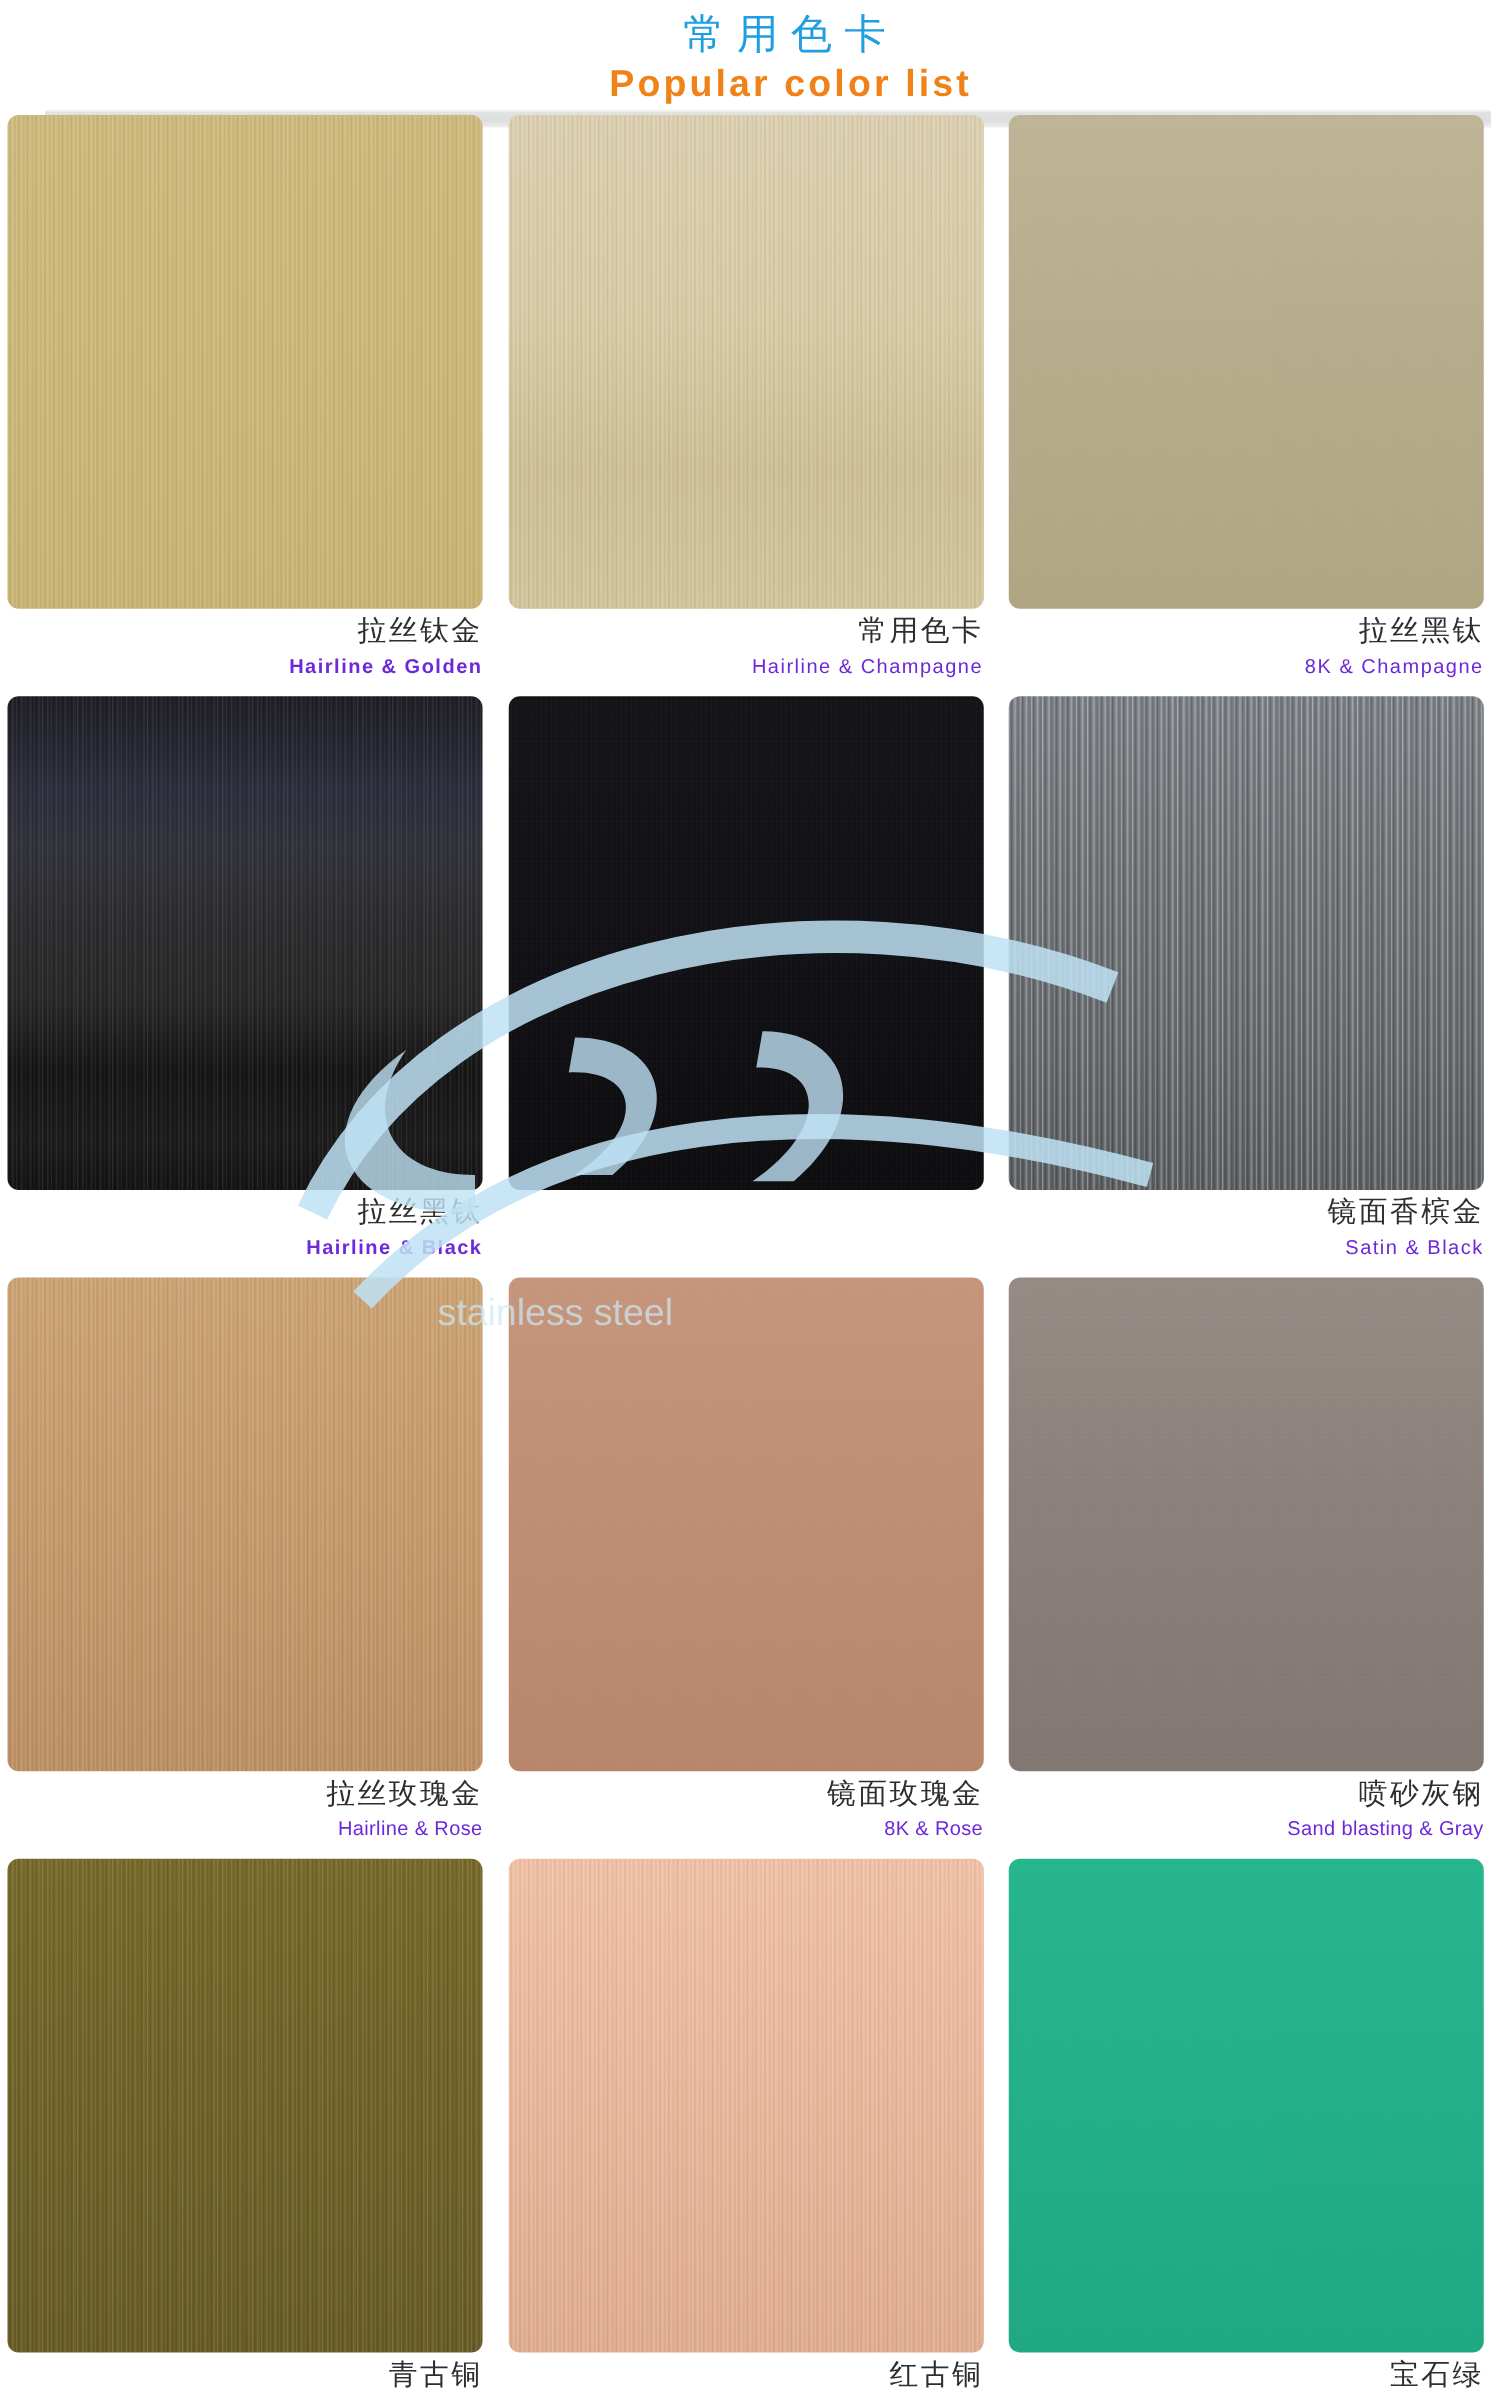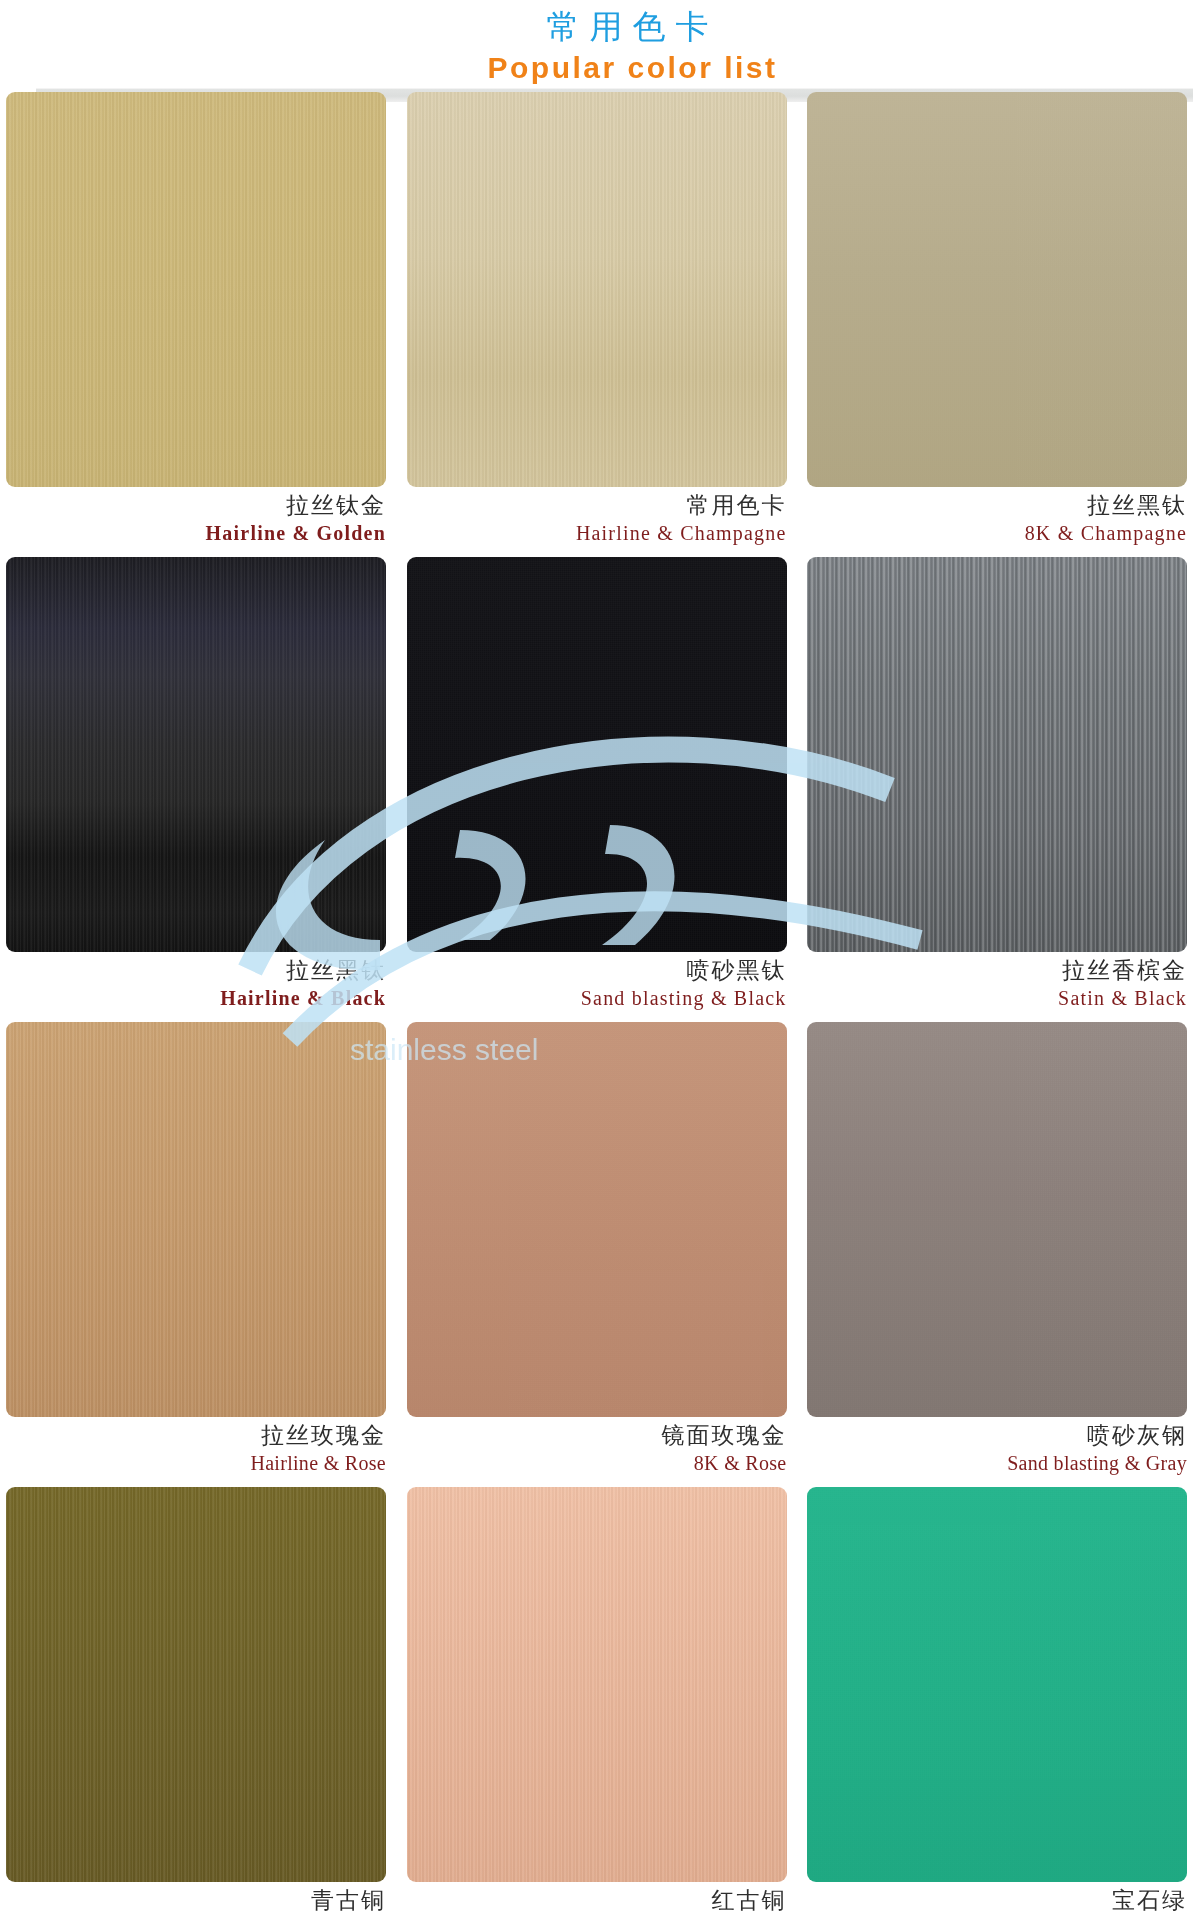--- a/index.html
+++ b/index.html
@@ -102,23 +102,23 @@
     padding-top: 4px;
   }
   .cap-cn {
     font-family: "DejaVu Serif", "Liberation Serif", serif;
     font-size: 23px;
     color: #2e2e2e;
     letter-spacing: 2px;
     line-height: 28px;
   }
   .cap-en {
-    font-family: Liberation Serif, serif;
-    font-size: 20px;
-    color: #7f1d1d;
+    font-family: Liberation Sans, sans-serif;
+    font-size: 16px;
+    color: #6d28d9;
     line-height: 29px;
     letter-spacing: 0.3px;
   }
   .cap-en.bold { font-weight: bold; letter-spacing: 0.6px; }
   .cap-en.spaced { letter-spacing: 1.2px; }
 
   
   .hairline-v {
     background-image:
       repeating-linear-gradient(to right,
@@ -219,32 +219,28 @@
       <div class="caption">
         <div class="cap-cn">拉丝黑钛</div>
         <div class="cap-en bold spaced">Hairline &amp; Black</div>
       </div>
     </div>
 
     <div class="cell">
       <div class="swatch" style="background:linear-gradient(to bottom,#141418 0%,#111115 50%,#0d0d10 100%)">
         <div class="tex speckle" style="opacity:.6"></div>
       </div>
-      <div class="caption">
-        <div class="cap-cn">喷砂黑钛</div>
-        <div class="cap-en spaced">Sand blasting &amp; Black</div>
-      </div>
     </div>
 
     <div class="cell">
       <div class="swatch" style="background:linear-gradient(to bottom,#80858a 0%,#74797d 35%,#6b6f73 70%,#5f6366 100%)">
         <div class="tex hairline-v-strong"></div>
       </div>
       <div class="caption">
-        <div class="cap-cn">拉丝香槟金</div>
+        <div class="cap-cn">镜面香槟金</div>
         <div class="cap-en spaced">Satin &amp; Black</div>
       </div>
     </div>
   </div>
 
   <div class="row">
     <div class="cell">
       <div class="swatch" style="background:linear-gradient(to bottom,#cca373 0%,#c69a6b 50%,#bd9063 100%)">
         <div class="tex hairline-v"></div>
       </div>

